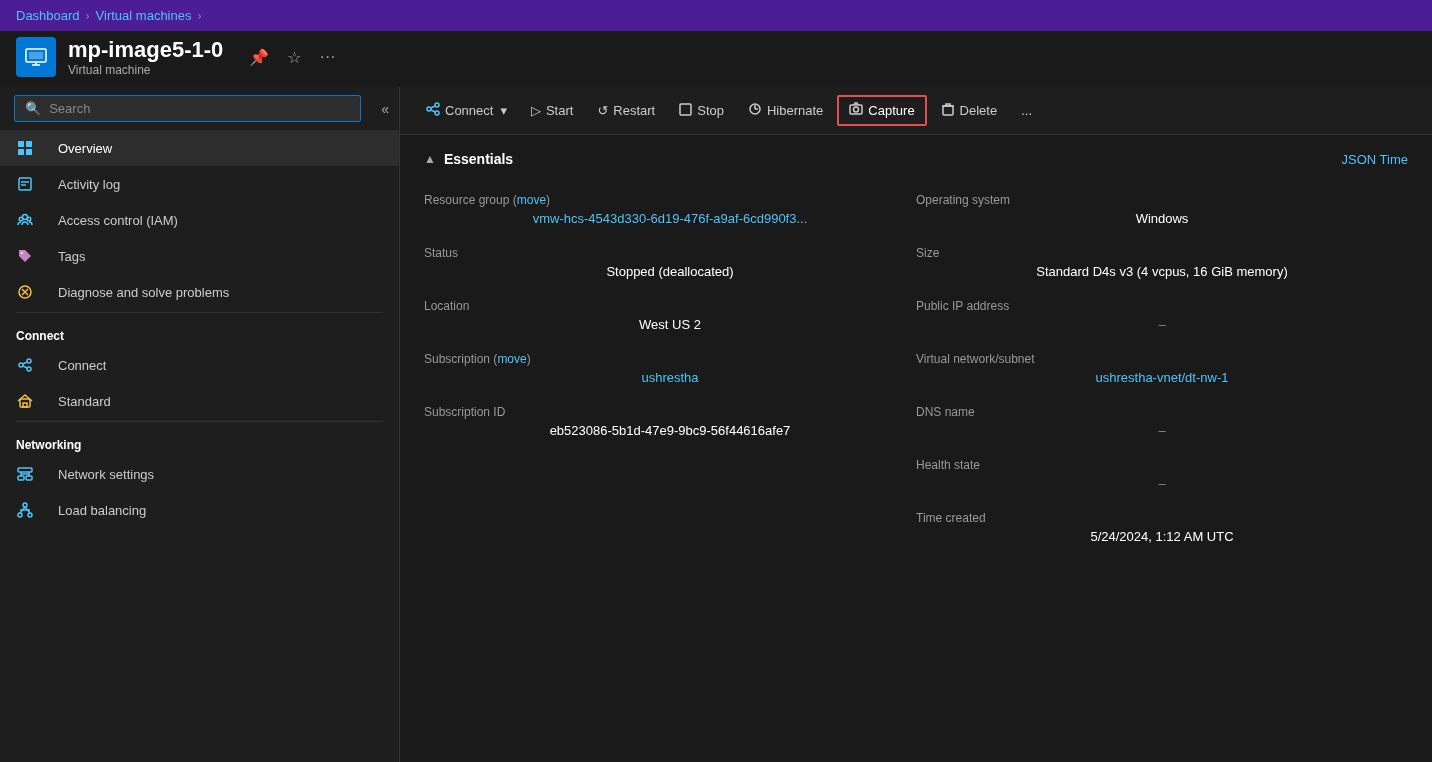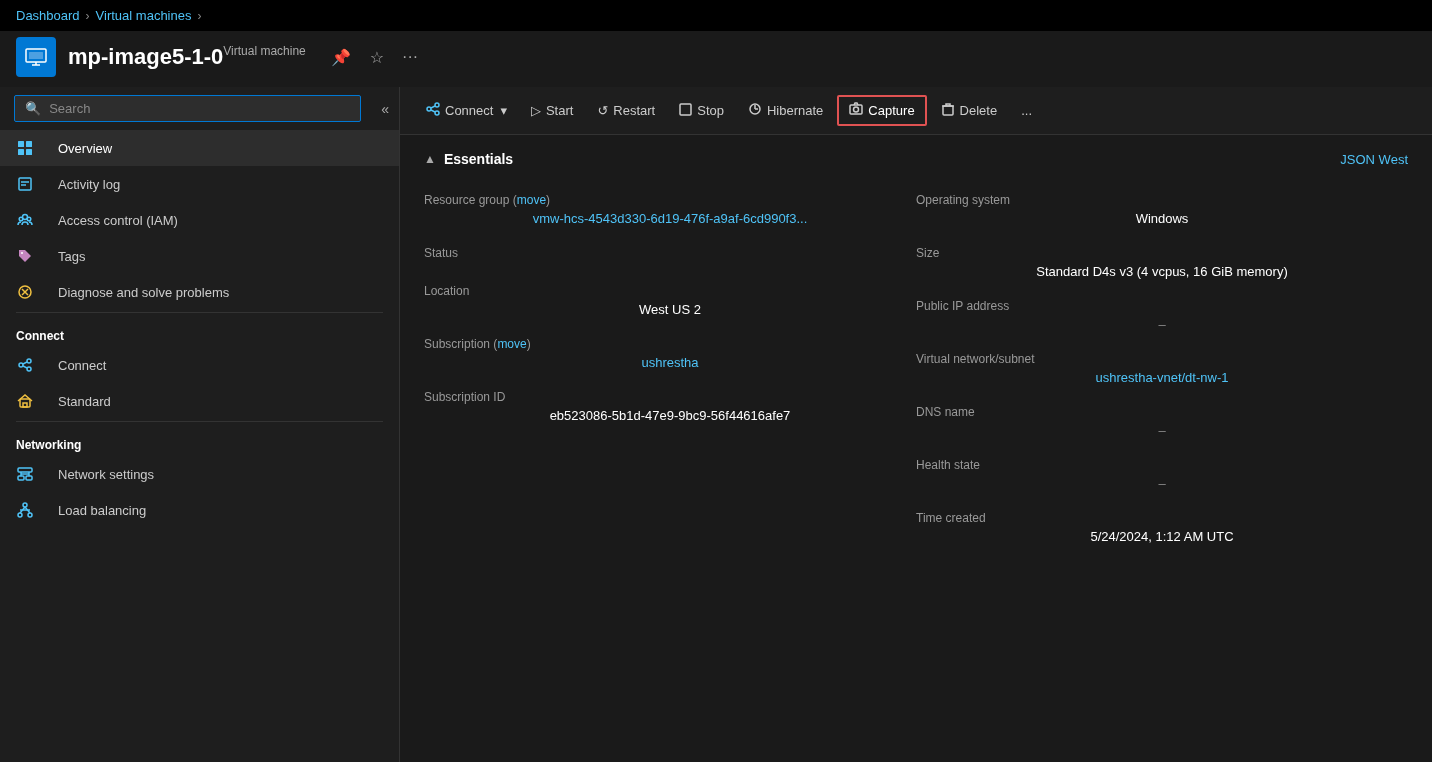--- a/index.html
+++ b/index.html
@@ -12,21 +12,21 @@
       width: 1432px;
       overflow: hidden;
       display: flex;
       flex-direction: column;
     }
     
     .breadcrumb {
       display: flex;
       align-items: center;
       padding: 8px 16px;
-      background: #000000;
+      background: #4c1d95;
       gap: 6px;
     }
     .breadcrumb a {
       color: #4fc3f7;
       text-decoration: none;
       font-size: 13px;
     }
     .breadcrumb span {
       color: #888;
       font-size: 12px;
@@ -43,21 +43,21 @@
       width: 40px;
       height: 40px;
       background: #0078d4;
       border-radius: 4px;
       display: flex;
       align-items: center;
       justify-content: center;
       flex-shrink: 0;
     }
     .vm-icon svg { width: 24px; height: 24px; }
-    .vm-title-block { display: flex; flex-direction: row; }
+    .vm-title-block { display: flex; flex-direction: column; }
     .vm-name {
       font-size: 22px;
       font-weight: 600;
       color: #ffffff;
     }
     .vm-subtitle {
       font-size: 12px;
       color: #aaa;
     }
     .header-icons {
@@ -463,36 +463,37 @@
       </button>
     </div>
 
     <div class="content">
       <div class="essentials-section">
         <div class="essentials-header">
           <div class="essentials-title">
             <span style="color:#aaa;font-size:12px;">▲</span>
             <span>Essentials</span>
           </div>
-          <a href="#" class="json-view-link">JSON West</a>
+          <a href="#" class="json-view-link">JSON Time</a>
         </div>
 
         <div class="essentials-grid">
 
           <div>
 
             <div class="ess-item">
               <div class="ess-label">Resource group (<a href="#" style="color:#4fc3f7;text-decoration:none;">move</a>)</div>
               <div class="ess-value">
                 <a href="#">vmw-hcs-4543d330-6d19-476f-a9af-6cd990f3...</a>
               </div>
             </div>
 
             <div class="ess-item">
               <div class="ess-label">Status</div>
+              <div class="ess-value">Stopped (deallocated)</div>
             </div>
 
             <div class="ess-item">
               <div class="ess-label">Location</div>
               <div class="ess-value">West US 2</div>
             </div>
 
             <div class="ess-item">
               <div class="ess-label">Subscription (<a href="#" style="color:#4fc3f7;text-decoration:none;">move</a>)</div>
               <div class="ess-value">

